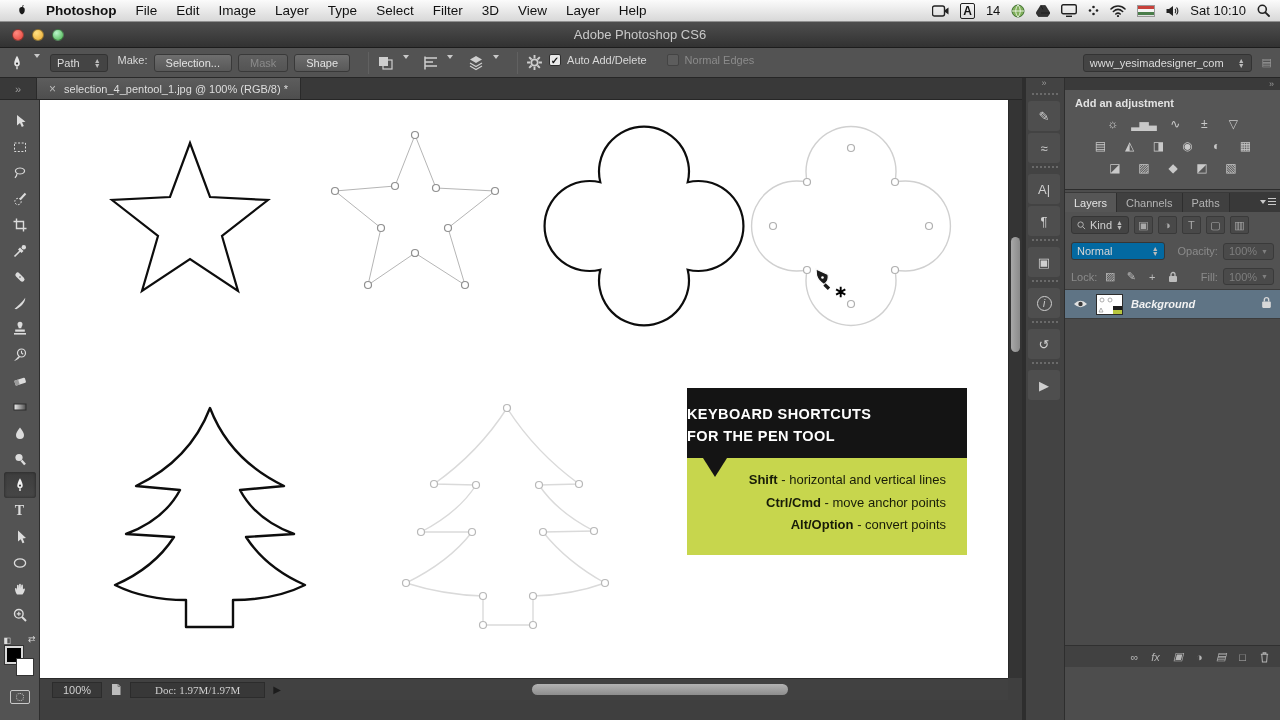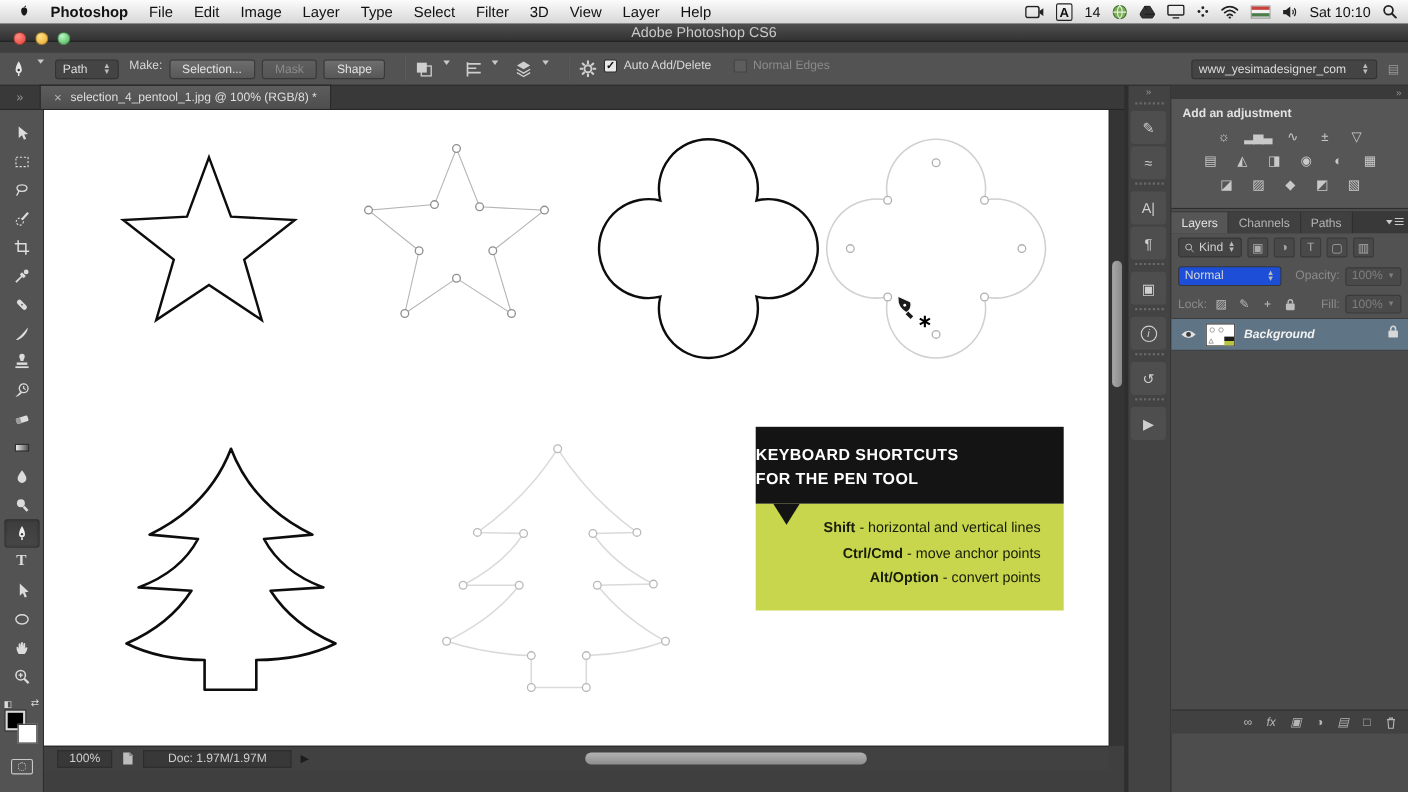--- a/index.html
+++ b/index.html
@@ -12,21 +12,21 @@
     display:flex;align-items:center;padding:0 10px 0 14px;font-size:13.5px;color:#111;}
   .menubar .apple{width:16px;height:16px;margin-right:16px;display:inline-flex;}
   .menubar .mi{margin-right:19px;white-space:nowrap;cursor:default;}
   .menubar .mi.app{font-weight:bold;}
   .mb-status{margin-left:auto;display:flex;align-items:center;gap:11px;font-size:13px;}
   .mb-status .flag{width:18px;height:12px;border:1px solid #999;display:flex;flex-direction:column;}
   .mb-status .flag i{flex:1;}
   .msicon{display:inline-flex;align-items:center;}
 
   
-  .titlebar{position:absolute;left:0;top:22px;width:1280px;height:16px;
+  .titlebar{position:absolute;left:0;top:22px;width:1280px;height:26px;
     background:linear-gradient(#4e4e4e,#323232);border-bottom:1px solid #1d1d1d;
     display:flex;align-items:center;}
   .lights{position:absolute;left:12px;top:7px;display:flex;gap:8px;}
   .light{width:12px;height:12px;border-radius:50%;border:1px solid rgba(0,0,0,.4);}
   .titlebar .wtitle{margin:0 auto;color:#c9c9c9;font-size:13px;}
 
   
   .optionsbar{position:absolute;left:0;top:48px;width:1280px;height:30px;background:#535353;
     border-bottom:1px solid #262626;display:flex;align-items:center;padding:0 8px;color:#d8d8d8;font-size:11px;}
   .ob-group{display:flex;align-items:flex-start;gap:6px;margin-right:10px;}
@@ -105,21 +105,21 @@
   .pmenu i{width:0;height:0;border-top:4px solid #c9c9c9;border-left:3px solid transparent;border-right:3px solid transparent;}
   .pmenu b{width:10px;height:8px;background:repeating-linear-gradient(#c9c9c9 0 1px,transparent 1px 3px);}
   .adj-body{background:#565656;padding:5px 8px 8px 8px;border-bottom:1px solid #2c2c2c;}
   .adj-sub{color:#e2e2e2;font-size:11px;font-weight:bold;margin:2px 0 6px 2px;}
   .adj-row{display:flex;justify-content:center;gap:9px;margin:4px 0;}
   .adj-ic{min-width:20px;height:18px;display:flex;align-items:center;justify-content:center;color:#c9c9c9;font-size:12px;letter-spacing:-1px;}
   .lay-body{background:#525252;}
   .lay-row{display:flex;align-items:center;padding:4px 6px;gap:5px;font-size:11px;color:#c9c9c9;}
   .kindbox{background:#444;border:1px solid #363636;border-radius:3px;height:18px;display:flex;align-items:center;gap:4px;padding:0 5px;color:#cfcfcf;}
   .fbtn{width:19px;height:18px;background:#494949;border:1px solid #3a3a3a;border-radius:2px;display:flex;align-items:center;justify-content:center;color:#a9a9a9;font-size:11px;}
-  .selbox{background:#1d4ed8;border:1px solid #363636;border-radius:3px;height:18px;display:flex;align-items:center;justify-content:space-between;padding:0 5px;color:#d6d6d6;gap:22px;}
+  .selbox{background:#0369a1;border:1px solid #363636;border-radius:3px;height:18px;display:flex;align-items:center;justify-content:space-between;padding:0 5px;color:#d6d6d6;gap:22px;}
   .valbox{background:#4a4a4a;border:1px solid #3a3a3a;border-radius:3px;height:17px;display:flex;align-items:center;gap:4px;padding:0 5px;color:#7f7f7f;}
   .lockic{display:flex;align-items:center;justify-content:center;width:16px;color:#bdbdbd;font-size:11px;}
   .layer-item{display:flex;align-items:center;gap:8px;height:30px;background:#5f7485;border-top:1px solid #3c3c3c;border-bottom:1px solid #3c3c3c;padding:0 8px;}
   .eye{display:inline-flex;}
   .thumb{width:27px;height:21px;background:#fff;border:1px solid #2c2c2c;position:relative;overflow:hidden;}
   .layer-name{color:#f2f2f2;font-size:11px;font-style:italic;font-weight:bold;flex:1;}
   .lay-fill{height:326px;background:#4a4a4a;}
   .lay-bottom{height:22px;background:#414141;border-top:1px solid #303030;display:flex;align-items:center;justify-content:flex-end;gap:13px;padding:0 10px;color:#b5b5b5;font-size:11px;}
   .lay-bottom .g{display:inline-flex;align-items:center;font-style:italic;}
 </style>
@@ -516,21 +516,21 @@
     </div>
   <div class="gapcol"></div>
   <div class="statusrow">
     <span class="sbox" style="margin-left:12px;min-width:48px;justify-content:center;">100%</span>
     <span style="margin:0 8px;display:inline-flex;">
       <svg width="12" height="13" viewBox="0 0 12 13">
           <path d="M2 1 H8 L10.5 3.5 V12 H2 Z" fill="#bdbdbd"></path>
           <path d="M8 1 V3.5 H10.5" fill="none" stroke="#7a7a7a"></path>
         </svg>
     </span>
-    <span class="sbox" style="min-width:135px;justify-content:center;">Doc: 1.97M/1.97M</span>
+    <span class="sbox" style="min-width:135px;justify-content:center;font-family:Liberation Serif, serif;">Doc: 1.97M/1.97M</span>
     <span style="margin-left:8px;color:#1c1c1c;font-size:10px;">▶</span>
     <span class="hthumb"></span>
   </div>
 
   <div class="panelregion">
     <div class="striptop">»</div>
     <div class="strip">
       <div class="handle"></div>
       <div class="cell">✎</div>
       <div class="cell">≈</div>

